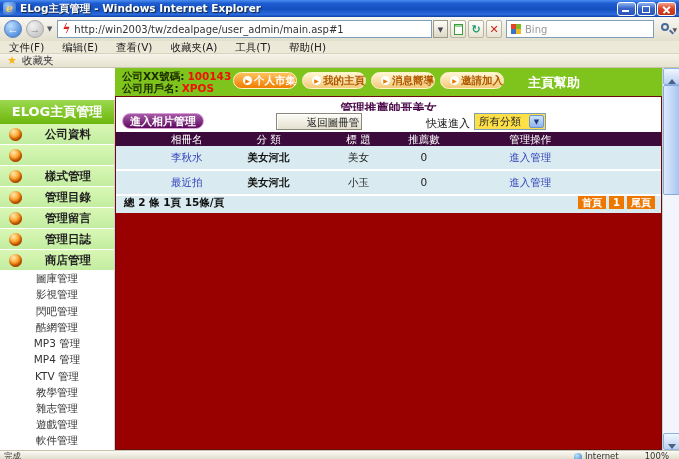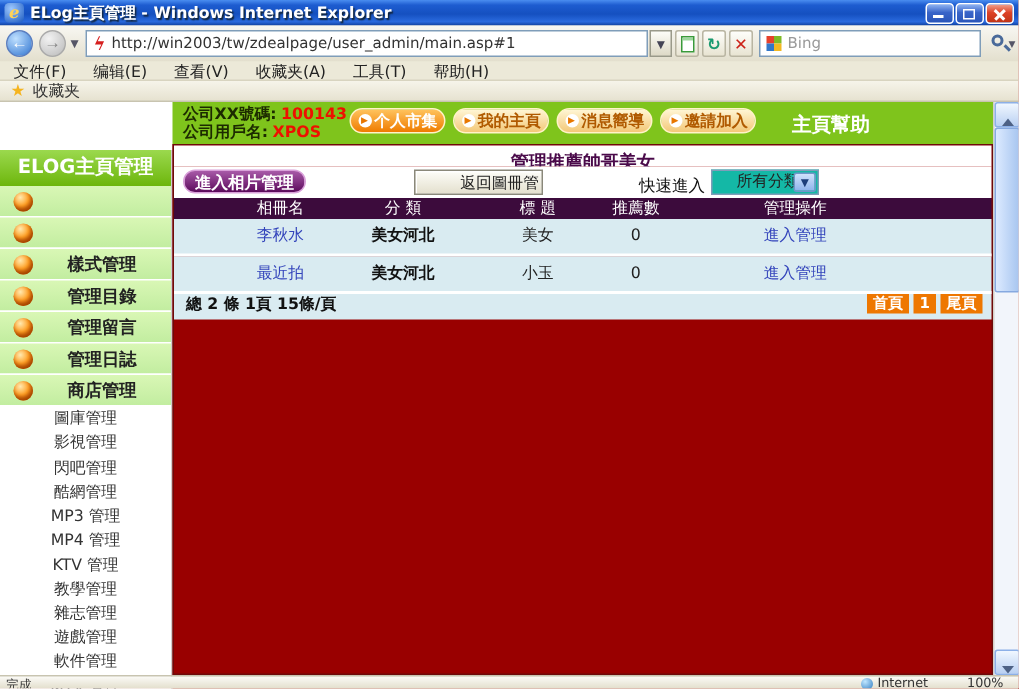--- a/index.html
+++ b/index.html
@@ -83,42 +83,42 @@
   .side-subs { flex:1; display:flex; flex-direction:column; background:#fff; }
   .side-sub { flex:1; font-size:10.5px; color:#333; text-align:center; display:flex;
     align-items:center; justify-content:center; }
 
   
   .greenband { position:absolute; left:115px; top:0; width:547px; height:28px; background:#7fc41c; }
   .company { position:absolute; left:7px; top:2px; font-size:10.5px; line-height:12px; color:#1c2a00; font-weight:bold; }
   .company b { color:#ee1100; margin-left:3px; }
   .navpill { position:absolute; top:4px; height:17px; width:64px; border-radius:9px;
     border:1px solid #fff3c8; background:linear-gradient(180deg,#fff6d5,#f3c878);
-    color:#b05a00; font-size:10.5px; font-weight:bold; display:flex; align-items:center; justify-content:center; gap:2px; }
+    color:#b05a00; font-size:10.5px; font-weight:bold; display:flex; align-items:center; justify-content:flex-end; gap:2px; }
   .navpill .pdot { width:9px; height:9px; border-radius:50%; background:#fff;
     color:#e87700; font-size:6px; line-height:9px; text-align:center; }
   .navpill.sel { background:linear-gradient(180deg,#ffc35e,#ef7c00); color:#fff; }
   .navpill.sel .pdot { background:#fff; color:#e87700; }
   .helptext { position:absolute; right:82px; top:6px; color:#fff; font-weight:bold; font-size:13px; }
 
   
   .content { position:absolute; left:115px; top:28px; width:547px; height:354px;
     background:#990000; border:1px solid #6d0a0a; }
   .titlestrip { height:14px; background:#fff; text-align:center; }
   .titlestrip span { color:#4a0a4a; font-weight:bold; font-size:12px; line-height:14px; }
   .controls { height:21px; background:#fff; position:relative; }
   .btn-purple { position:absolute; left:6px; top:2px; width:82px; height:16px; border-radius:8px;
     background:linear-gradient(180deg,#a85aa8,#5c0a5c); border:1px solid #d9a0d9;
     color:#fff; font-weight:bold; font-size:11px; text-align:center; line-height:15px; }
   .btn-grey { position:absolute; left:160px; top:2px; width:86px; height:17px;
     background:linear-gradient(180deg,#fdfdf8,#e4e0ce); border:1px solid #8a887a;
     box-shadow:inset 1px 1px 0 #fff; color:#222; font-size:10.5px; text-align:center; line-height:16px;padding-left:28px; }
   .quicklabel { position:absolute; left:310px; top:5px; font-size:11px; color:#111; }
-  .select { position:absolute; left:358px; top:2px; width:72px; height:17px; background:#14b8a6;
-    border:1px solid #7f9db9; font-size:10.5px; color:#222; line-height:15px; padding-left:16px; }
+  .select { position:absolute; left:358px; top:2px; width:72px; height:17px; background:#fde047;
+    border:1px solid #7f9db9; font-size:10.5px; color:#222; line-height:15px; padding-left:4px; }
   .select-arrow { position:absolute; right:1px; top:1px; width:15px; height:13px;
     background:linear-gradient(180deg,#cfe2fb,#8fb4ec); border:1px solid #7096c8; border-radius:2px;
     color:#1c3e7a; font-size:7px; text-align:center; line-height:13px; }
 
   
   .thead { height:14px; background:#3c0b3c; position:relative; }
   .cell { position:absolute; top:0; transform:translateX(-50%); white-space:nowrap; font-size:10.5px; }
   .thead .cell { color:#fff; line-height:14px; }
   .trow { height:25px; background:#d9ebf1; border-bottom:2px solid #fff; position:relative; }
   .trow .cell { line-height:23px; }
@@ -217,20 +217,21 @@
     <span class="favlabel">收藏夹</span>
   </div>
 
   <div class="page">
 
     <div class="sidebar">
       <div class="side-header">ELOG主頁管理</div>
 
       <div class="side-item">
         <span class="sphere"></span>
+        <span class="side-label">公司資料</span>
         </div>
       <div class="side-item">
         <span class="sphere"></span>
         </div>
       <div class="side-item">
         <span class="sphere"></span>
         <span class="side-label">樣式管理</span>
         </div>
       <div class="side-item">
         <span class="sphere"></span>

